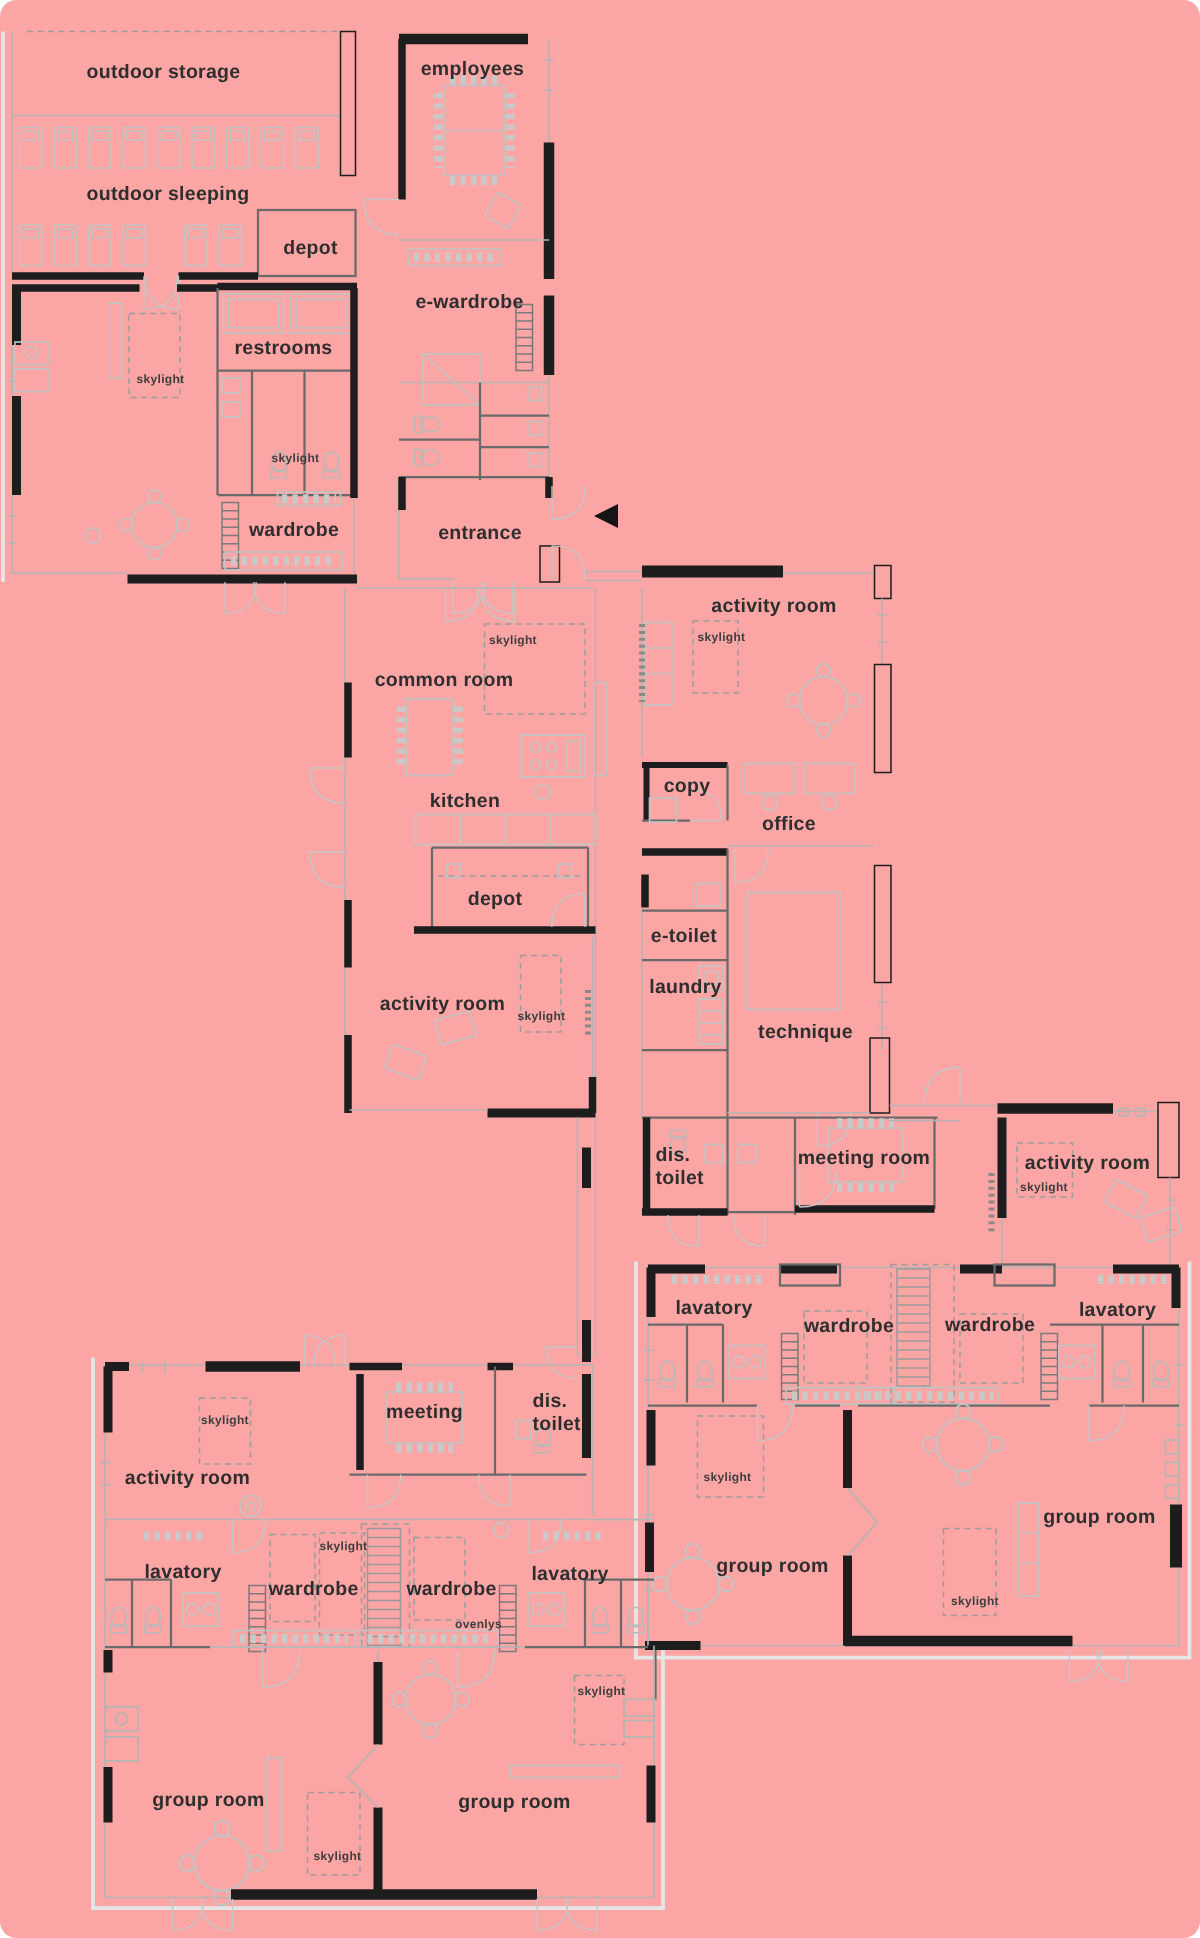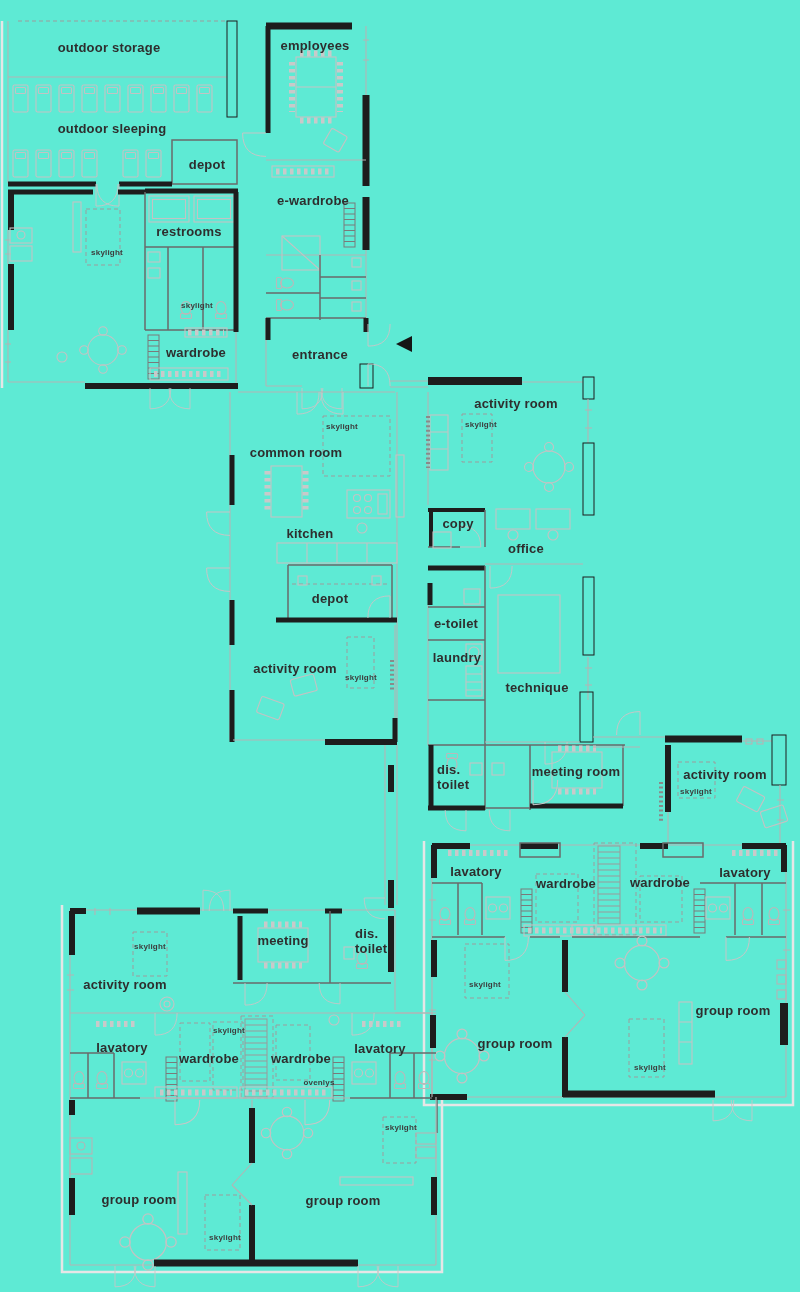--- a/index.html
+++ b/index.html
@@ -1,17 +1,17 @@
 <!DOCTYPE html>
 <html><head>
 <meta charset="utf-8">
 <style>
   html,body{margin:0;padding:0;background:#fff;}
-  #plan-wrap{position:relative;width:800px;height:1292px;background:#5eead4;
-    font-family:"Liberation Sans", sans-serif;}
+  #plan-wrap{position:relative;width:800px;height:1292px;background:#fca5a5;
+    font-family:"Liberation Sans", sans-serif;border-radius:11px;}
   svg{display:block}
   .blk{stroke:#1d1d1d;fill:none}
   .m{stroke:#6a6a6a;stroke-width:1.5;fill:none}
   .t{stroke:#b4b4b4;stroke-width:1.1;fill:none}
   .f{stroke:#c3c3c3;stroke-width:1.1;fill:none}
   .d{stroke:#9c9c9c;stroke-width:1;fill:none;stroke-dasharray:4 3}
   .g{stroke:#e6e6e6;stroke-width:2.5;fill:none}
   .tickB{stroke:#c9c9c9;stroke-width:6;fill:none;stroke-dasharray:3.5 3.5}
   .tick2{stroke:#8a8a8a;stroke-width:4;fill:none;stroke-dasharray:2 2.6}
   text.room{font:600 13px "Liberation Sans",sans-serif;fill:#2e2e2e;letter-spacing:.2px}

